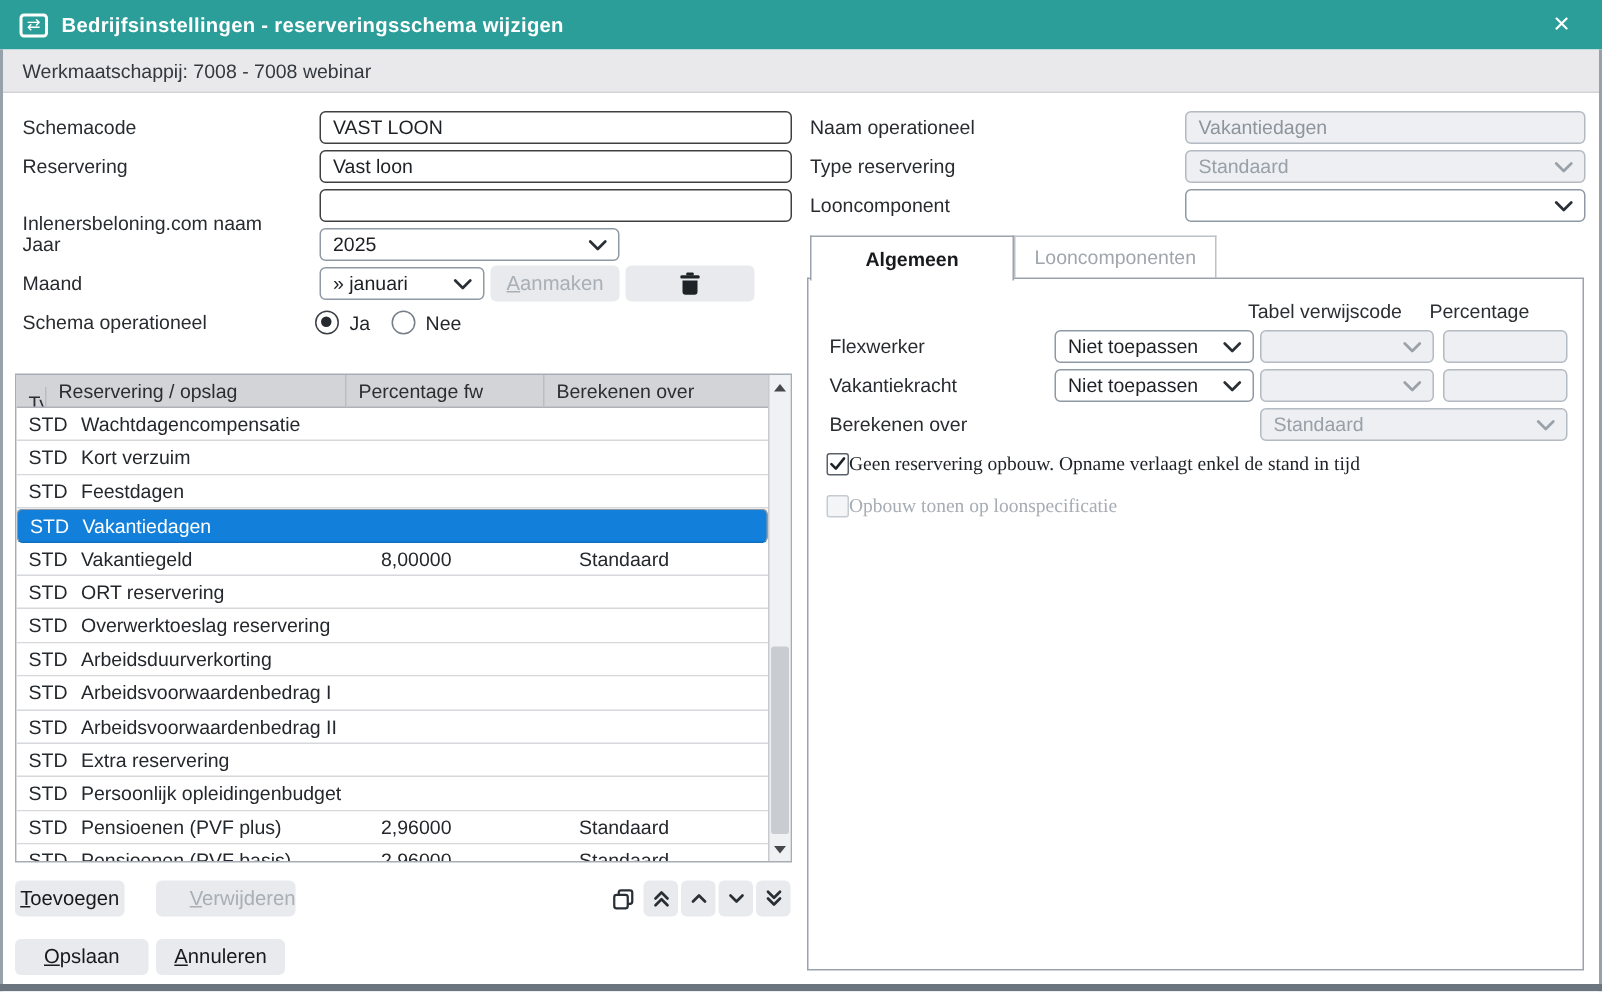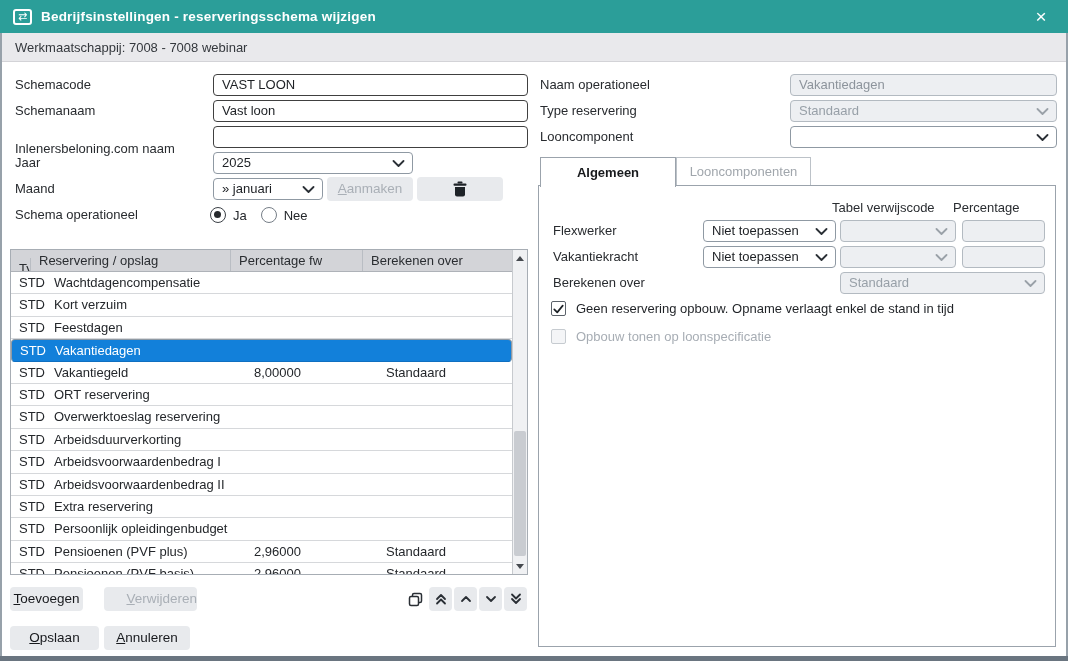--- a/index.html
+++ b/index.html
@@ -68,41 +68,41 @@
   .tab.active { height:30px; z-index:3; font-weight:bold; color:#17191c; line-height:29px; }
   .tab.inactive { border-color:#bcc2c8; color:#a0a6ac; line-height:28px; z-index:1; }
   .tabbox { position:absolute; left:538px; top:185px; width:518px; height:462px; border:1px solid #9ba3ac; background:#fff; z-index:2; }
   .colhead { position:absolute; font-size:13px; color:#2a2d31; white-space:nowrap; }
 
   
   .cbrow { position:absolute; display:flex; align-items:center; font-size:13px; }
   .cb { width:15px; height:15px; border:1.5px solid #5a6169; border-radius:2px; background:#fff; display:flex;
         align-items:center; justify-content:center; cursor:pointer; }
   .cb.disabled { border-color:#c6cbd0; background:#f4f5f7; cursor:default; }
-  .cb-lbl { margin-left:10px; color:#1f2226; }
+  .cb-lbl { color:#1f2226;font-family:Liberation Serif, serif; }
   .cb-lbl.disabled { color:#a7adb4; }
 </style>
 </head>
 <body>
 
 <div class="window">
 
   <div class="titlebar">
     <span class="title-icon">⇄</span>
     <span class="title-text">Bedrijfsinstellingen - reserveringsschema wijzigen</span>
     <span class="close-x">×</span>
   </div>
   <div class="subbar">
     <span>Werkmaatschappij:  7008  -  7008 webinar</span>
   </div>
 
   <div class="flabel" style="left:15px;top:74px;">Schemacode</div>
   <div class="tinput" style="left:213px;top:74px;width:315px;">VAST LOON</div>
 
-  <div class="flabel" style="left:15px;top:100px;">Schemanaam</div>
+  <div class="flabel" style="left:15px;top:100px;">Reservering</div>
   <div class="tinput" style="left:213px;top:100px;width:315px;">Vast loon</div>
 
   <div class="flabel" style="left:15px;top:126px;margin-top:12px;">Inlenersbeloning.com naam</div>
   <div class="tinput" style="left:213px;top:126px;width:315px;"></div>
 
   <div class="flabel" style="left:15px;top:152px;">Jaar</div>
   <div class="sel" style="left:213px;top:152px;width:200px;">
     <span>2025</span>
     <svg width="13" height="8" viewBox="0 0 13 8">
         <polyline points="1.5,1 6.5,6 11.5,1" fill="none" stroke="#2b3036" stroke-width="1.8" stroke-linecap="round" stroke-linejoin="round"></polyline>

